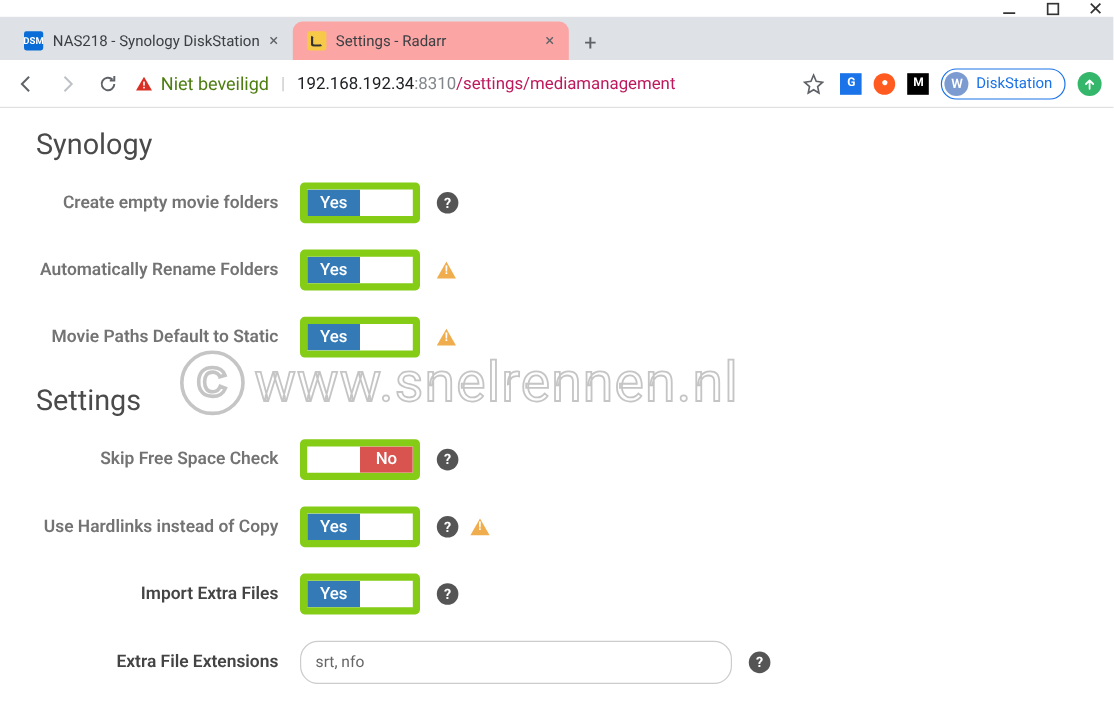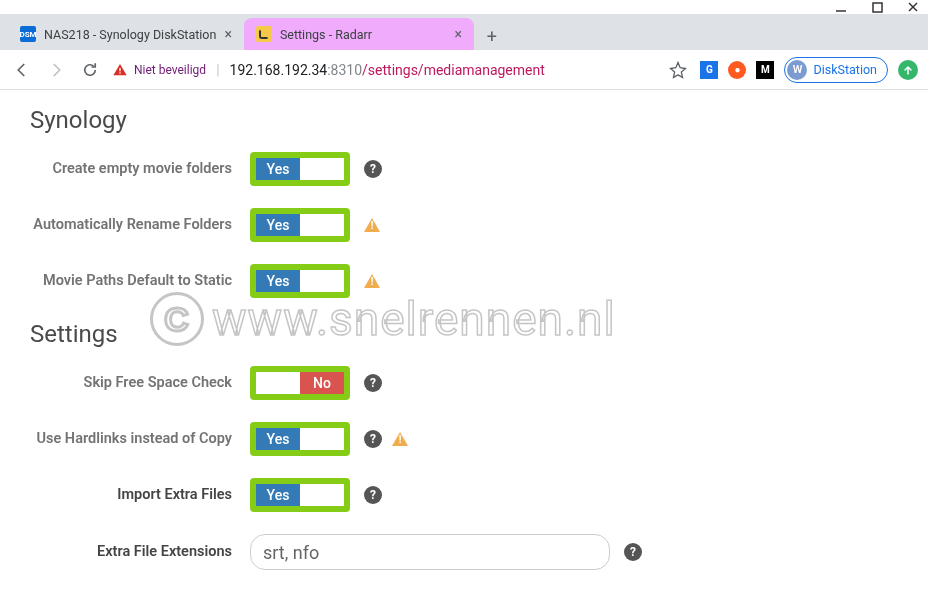--- a/index.html
+++ b/index.html
@@ -6,32 +6,32 @@
     html, body { height: 100%; }
     body { display: flex; flex-direction: column; background: #fff; }
 
     
     .titlebar { height: 14px; background: #fff; display: flex; justify-content: flex-end; align-items: center; padding-right: 8px; gap: 22px; }
     .titlebar .winbtn { width: 14px; height: 14px; display: flex; align-items: center; justify-content: center; color: #666; }
 
     
     .tabstrip { display: flex; align-items: flex-end; background: #dee1e6; height: 36px; padding-left: 8px; }
     .tab { display: flex; align-items: center; gap: 8px; padding: 8px 12px; font-size: 12.5px; color: #3c4043; background: #dee1e6; border-top-left-radius: 8px; border-top-right-radius: 8px; height: 32px; min-width: 230px; max-width: 240px; position: relative; }
-    .tab.active { background: #f0abfc; }
+    .tab.active { background: #fca5a5; }
     .tab .favicon { width: 16px; height: 16px; border-radius: 2px; display: flex; align-items: center; justify-content: center; font-size: 8px; font-weight: 700; color: #fff; }
     .tab .title { flex: 1; white-space: nowrap; overflow: hidden; text-overflow: ellipsis; }
     .tab .close { color: #5f6368; font-size: 14px; }
     .tab-add { width: 28px; height: 28px; display: flex; align-items: center; justify-content: center; color: #5f6368; font-size: 18px; margin-left: 4px; }
 
     
     .addrbar { display: flex; align-items: center; gap: 10px; padding: 6px 10px; background: #fff; border-bottom: 1px solid #e0e0e0; height: 40px; }
     .addrbar .navbtn { width: 24px; height: 24px; display: flex; align-items: center; justify-content: center; color: #5f6368; }
     .addrbar .navbtn.disabled { color: #bdc1c6; }
     .addrbar .url-area { flex: 1; display: flex; align-items: center; gap: 10px; font-size: 14px; color: #202124; }
-    .insecure { color: #701a75; display: flex; align-items: center; gap: 6px; font-size: 12px; }
+    .insecure { color: #4d7c0f; display: flex; align-items: center; gap: 6px; font-size: 15px; }
     .url-host { color: #202124; }
     .url-port { color: #80868b; }
     .url-path { color: #be185d; }
     .addrbar .right-icons { display: flex; align-items: center; gap: 10px; }
     .circle-badge { width: 18px; height: 18px; border-radius: 50%; display: flex; align-items: center; justify-content: center; font-size: 10px; font-weight: 700; color: #fff; }
     .square-badge { width: 18px; height: 18px; display: flex; align-items: center; justify-content: center; font-size: 10px; font-weight: 700; color: #fff; }
     .profile-pill { display: flex; align-items: center; gap: 6px; border: 1px solid #1a73e8; border-radius: 14px; padding: 2px 10px 2px 2px; font-size: 12.5px; color: #1a73e8; }
     .profile-avatar { width: 20px; height: 20px; border-radius: 50%; background: #7c9bd1; color: #fff; display: flex; align-items: center; justify-content: center; font-size: 11px; font-weight: 600; }
     .up-badge { width: 20px; height: 20px; border-radius: 50%; background: #34b76b; display: flex; align-items: center; justify-content: center; color: #fff; }
 
@@ -45,21 +45,21 @@
     .row-label.norm { color: #444; font-weight: 600; }
     .toggle { width: 100px; height: 34px; border: 6px solid #84cc16; border-radius: 4px; display: flex; overflow: hidden; background: #fff; }
     .toggle .half { flex: 1; display: flex; align-items: center; justify-content: center; font-size: 14px; font-weight: 500; color: #fff; }
     .toggle .yes.on { background: #337ab7; }
     .toggle .no.on  { background: #d9534f; }
     .toggle .yes:not(.on), .toggle .no:not(.on) { color: transparent; }
     .hints { display: flex; align-items: center; gap: 10px; margin-left: 14px; }
     .help-circ { width: 18px; height: 18px; border-radius: 50%; background: #555; color: #fff; font-size: 12px; font-weight: 700; display: flex; align-items: center; justify-content: center; }
     .warn-tri { width: 0; height: 0; border-left: 8px solid transparent; border-right: 8px solid transparent; border-bottom: 14px solid #f0ad4e; position: relative; }
     .warn-tri::after { content: "!"; position: absolute; left: -2px; top: 2px; font-size: 10px; font-weight: 700; color: #fff; width: 4px; text-align: center; }
-    .text-input { width: 360px; height: 36px; border: 1px solid #ccc; border-radius: 15px; padding: 0 12px; font-size: 18px; color: #666; }
+    .text-input { width: 360px; height: 36px; border: 1px solid #ccc; border-radius: 15px; padding: 0 12px; font-size: 13px; color: #666; }
 
     
     .watermark { position: absolute; top: 202px; left: 150px; right: 20px; pointer-events: none; font-family: "Comic Sans MS", cursive; font-size: 46px; font-weight: 400; color: transparent; -webkit-text-stroke: 1.5px #bfbfbf; letter-spacing: 1px; white-space: nowrap; display: flex; align-items: center; gap: 8px; opacity: 0.9; }
     .cc-ring { width: 54px; height: 54px; border: 3px solid #bfbfbf; border-radius: 50%; display: inline-flex; align-items: center; justify-content: center; -webkit-text-stroke: 0; }
     .cc-c { font-family: Arial, sans-serif; font-size: 34px; color: transparent; -webkit-text-stroke: 3px #bfbfbf; font-weight: 700; }
 
     
     .viewport::-webkit-scrollbar { width: 17px; }
     .viewport::-webkit-scrollbar-track { background: #f1f1f1; }
     .viewport::-webkit-scrollbar-thumb { background: #c1c1c1; }

